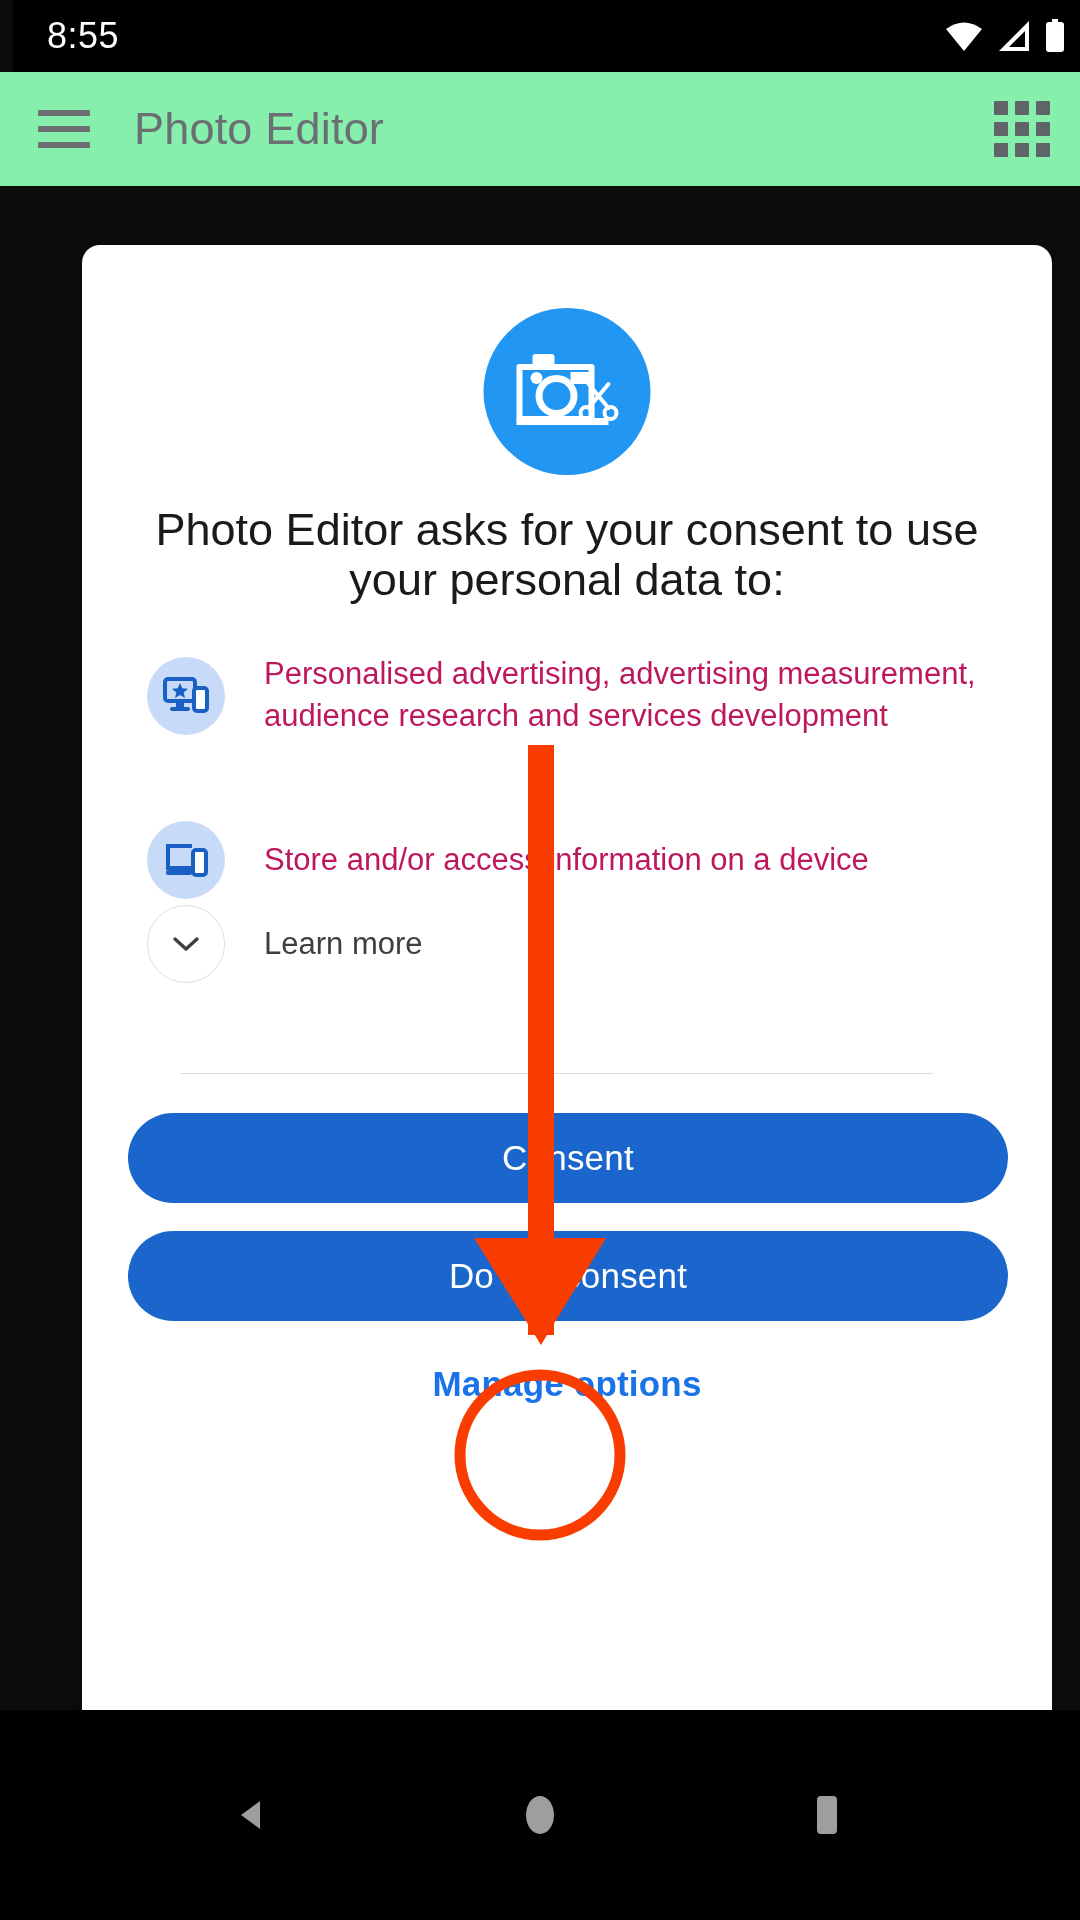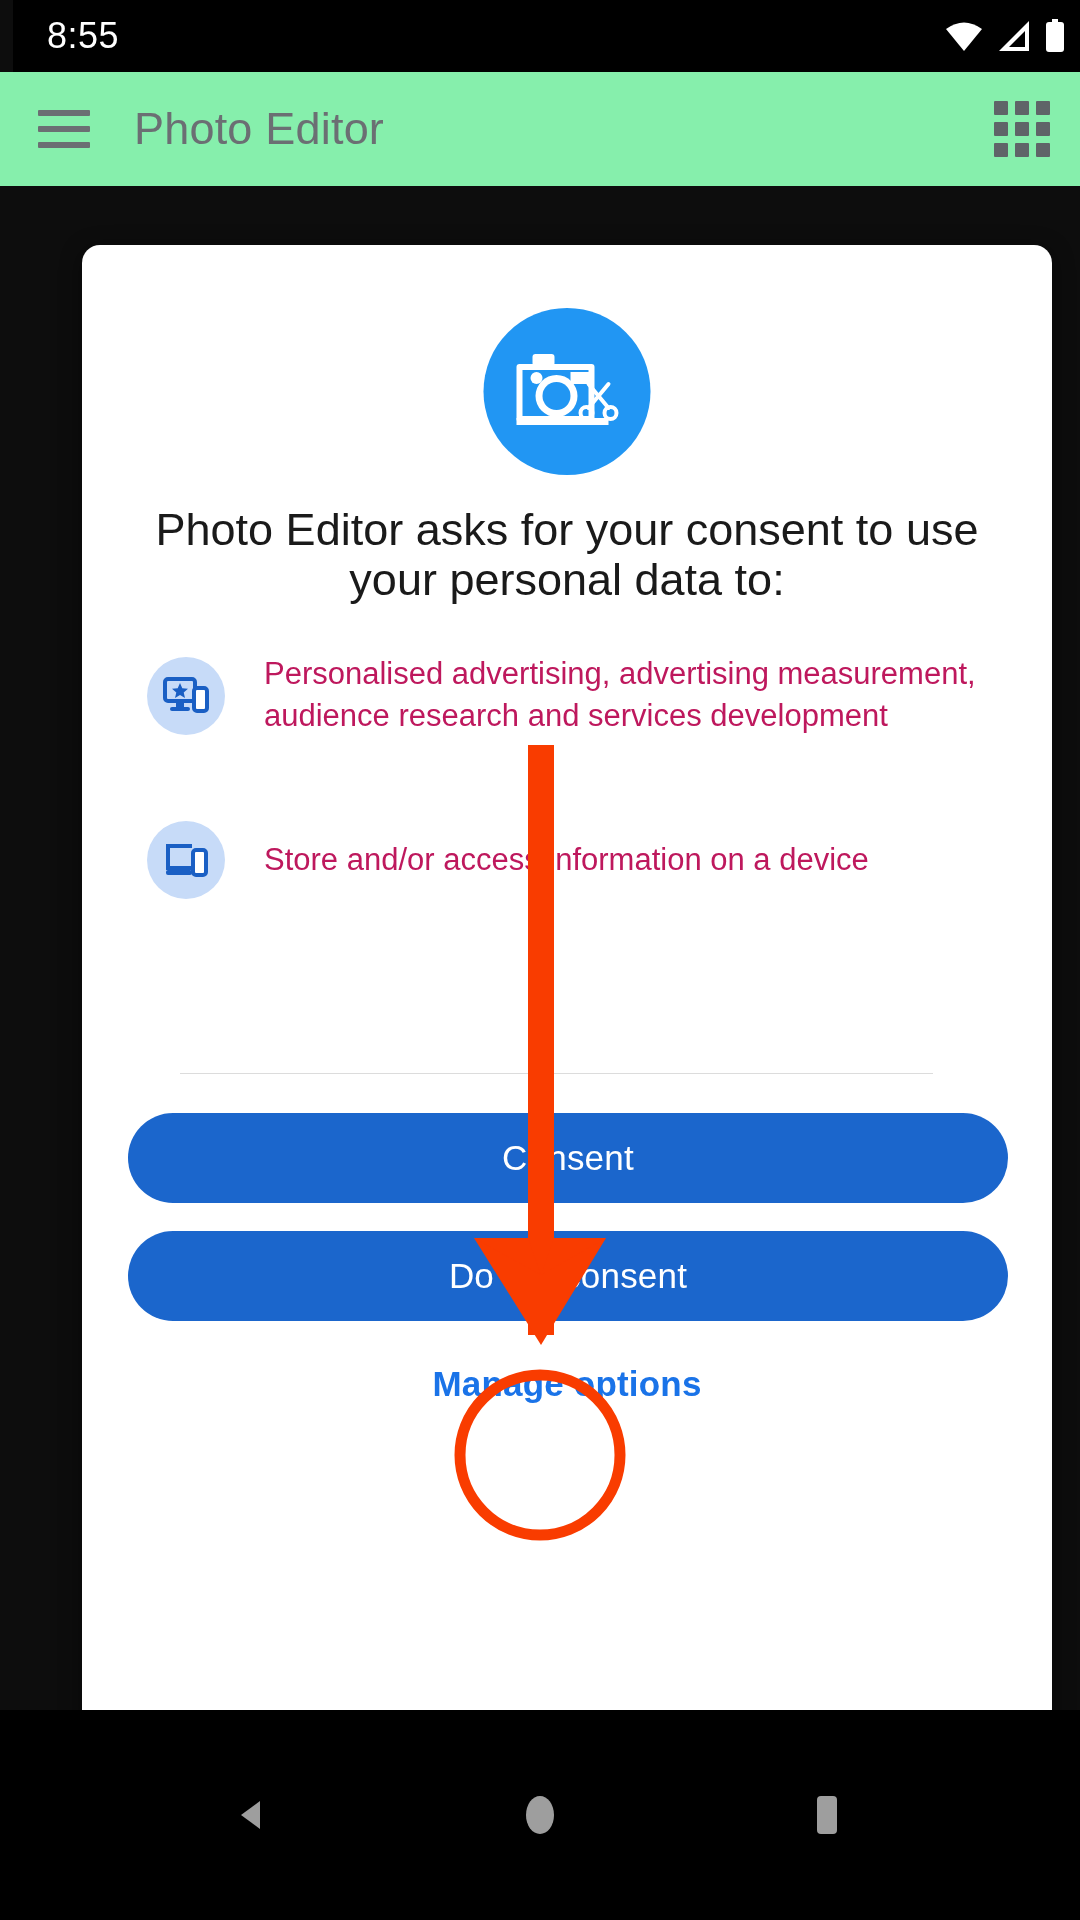--- a/index.html
+++ b/index.html
@@ -278,20 +278,28 @@
       <span class="purpose-icon">
         <svg width="44" height="40" viewBox="0 0 44 40">
           <path d="M4 6 h22 M4 6 v22 M4 28 h24" fill="none" stroke="#1a5fc4" stroke-width="4" stroke-linecap="square"></path>
           <rect x="2" y="30" width="26" height="5" rx="2" fill="#1a5fc4"></rect>
           <rect x="29" y="10" width="13" height="25" rx="3" fill="#fff" stroke="#1a5fc4" stroke-width="4"></rect>
         </svg>
       </span>
       <span class="purpose-text">Store and/or access information on a device</span>
     </div>
 
+    <div id="learn-more-row">
+      <span id="learn-more-chevron">
+        <svg width="28" height="18" viewBox="0 0 28 18">
+          <polyline points="3,4 14,14 25,4" fill="none" stroke="#3c4043" stroke-width="3.4" stroke-linecap="round" stroke-linejoin="round"></polyline>
+        </svg>
+      </span>
+      <span id="learn-more-label">Learn more</span>
+    </div>
 
     <div id="dialog-divider"></div>
 
     <button class="pill-button" id="consent-button">Consent</button>
     <button class="pill-button" id="do-not-consent-button">Do not consent</button>
 
     <a href="#" id="manage-options-link">Manage options</a>
   </div>
 
   <svg id="annotation-layer" viewBox="0 0 1080 1920">

